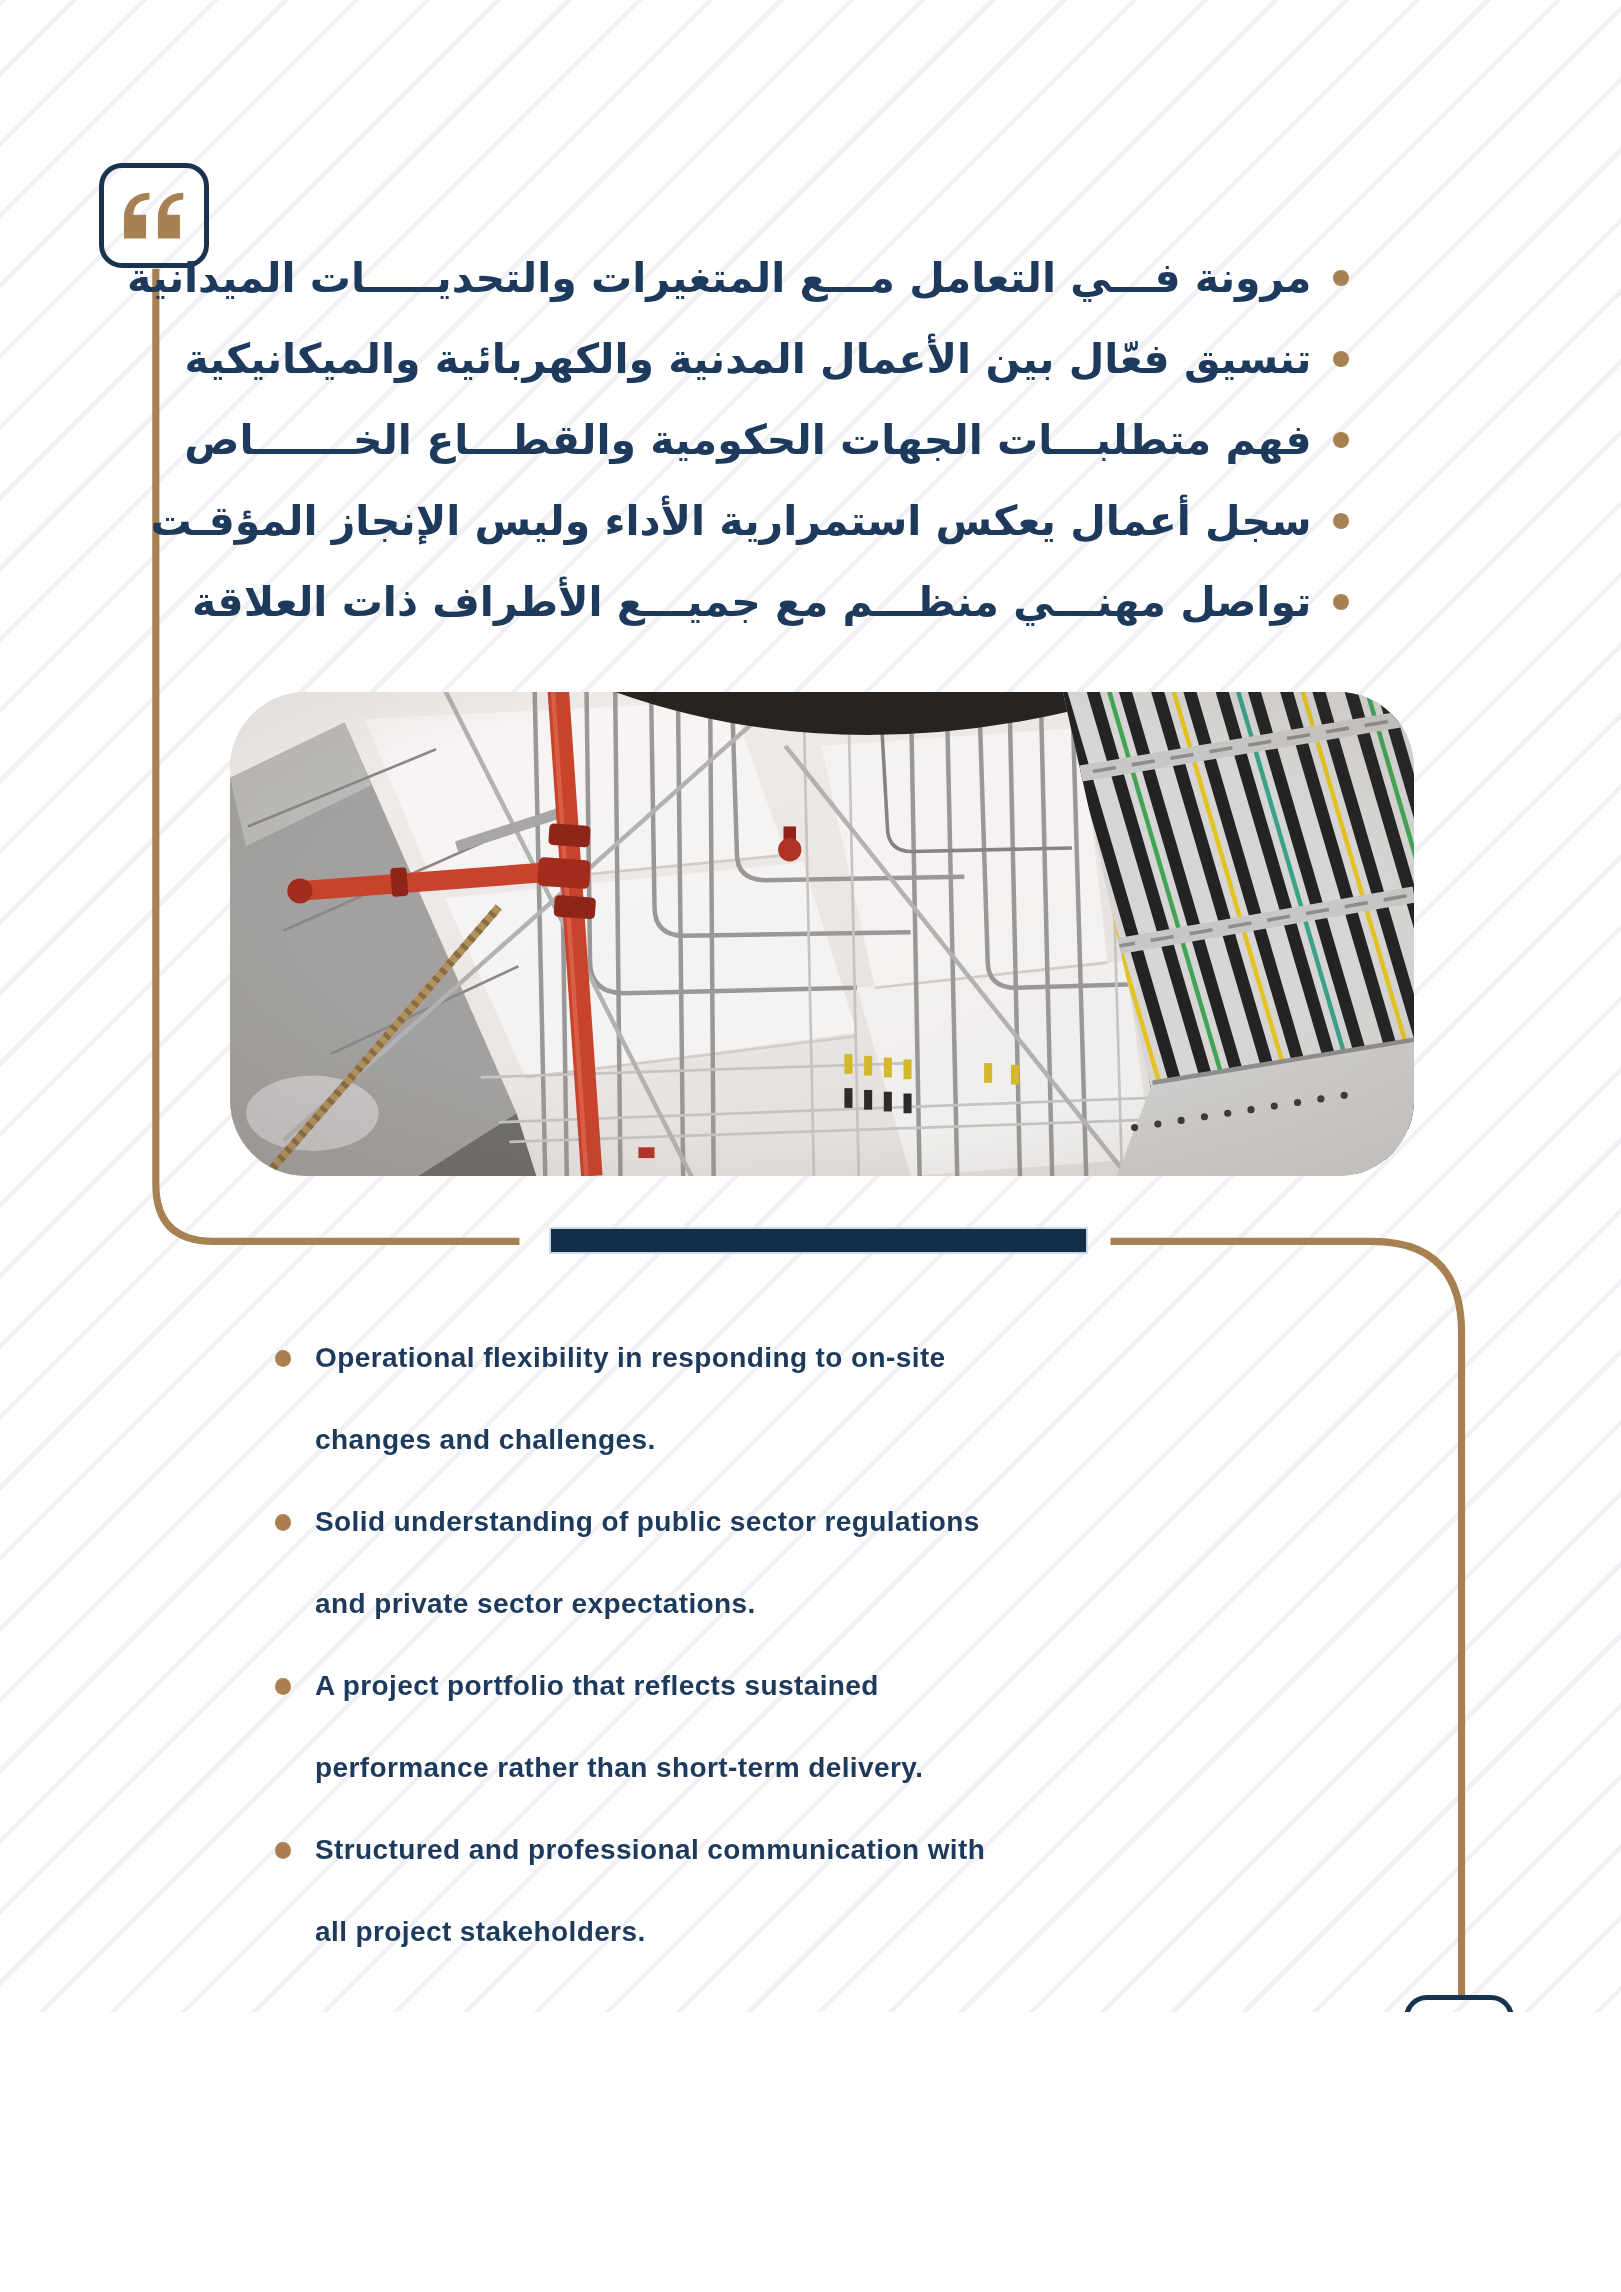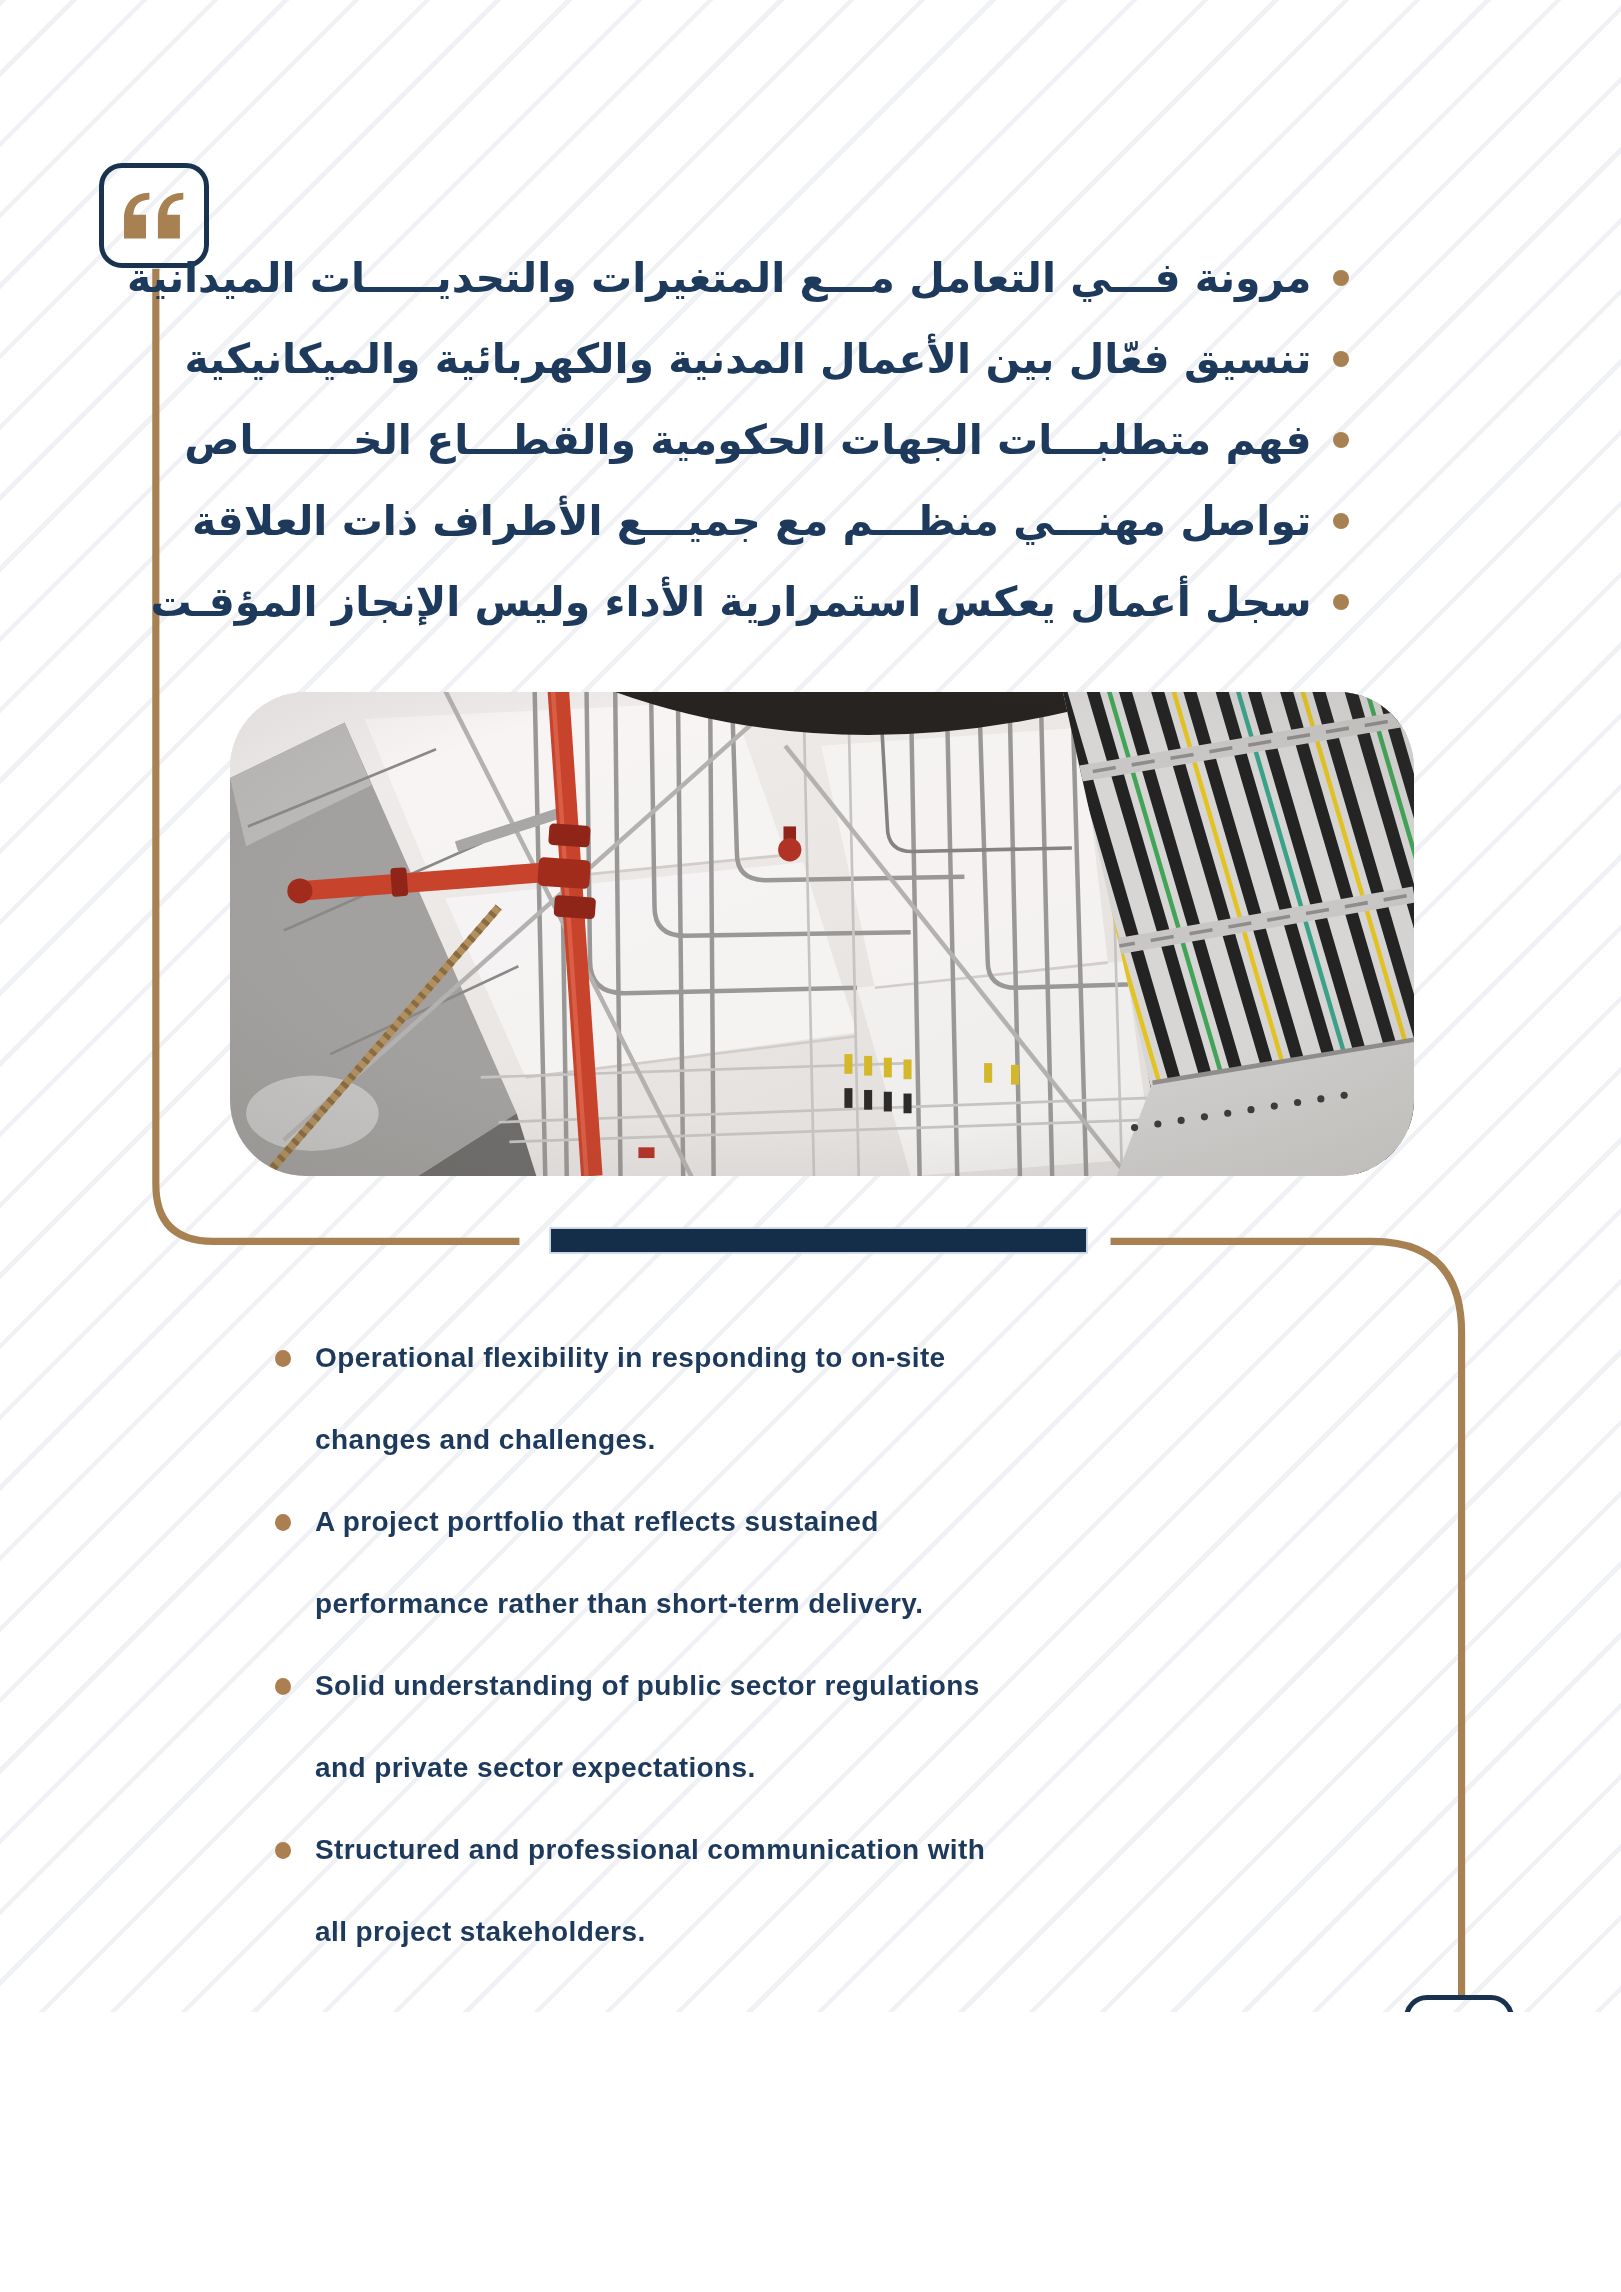--- a/index.html
+++ b/index.html
@@ -106,25 +106,25 @@
     <li>
       <span class="ar-dot"></span>
       <span class="ar-text">تنسيق فعّال بين الأعمال المدنية والكهربائية والميكانيكية</span>
     </li>
     <li>
       <span class="ar-dot"></span>
       <span class="ar-text">فهم متطلبـــات الجهات الحكومية والقطـــاع الخـــــــاص</span>
     </li>
     <li>
       <span class="ar-dot"></span>
+      <span class="ar-text">سجل أعمال يعكس استمرارية الأداء وليس الإنجاز المؤقـت</span>
+    </li>
+    <li>
+      <span class="ar-dot"></span>
       <span class="ar-text">تواصل مهنـــي منظـــم مع جميـــع الأطراف ذات العلاقة</span>
-    </li>
-    <li>
-      <span class="ar-dot"></span>
-      <span class="ar-text">سجل أعمال يعكس استمرارية الأداء وليس الإنجاز المؤقـت</span>
     </li>
   </ul>
 
   <div class="photo">
     <svg viewBox="0 0 1322 540" preserveAspectRatio="none">
       <defs>
         <linearGradient id="ceil" x1="0" y1="0" x2="1" y2="1">
           <stop offset="0" stop-color="#f0edec"></stop>
           <stop offset="0.5" stop-color="#e9e6e4"></stop>
           <stop offset="1" stop-color="#ddd9d7"></stop>
@@ -296,29 +296,29 @@
     <li>
       <span class="en-dot"></span>
       <div class="en-lines">
         <div class="en-line">Operational flexibility in responding to on-site</div>
         <div class="en-line">changes and challenges.</div>
       </div>
     </li>
     <li>
       <span class="en-dot"></span>
       <div class="en-lines">
+        <div class="en-line">Solid understanding of public sector regulations</div>
+        <div class="en-line">and private sector expectations.</div>
+      </div>
+    </li>
+    <li>
+      <span class="en-dot"></span>
+      <div class="en-lines">
         <div class="en-line">A project portfolio that reflects sustained</div>
         <div class="en-line">performance rather than short-term delivery.</div>
-      </div>
-    </li>
-    <li>
-      <span class="en-dot"></span>
-      <div class="en-lines">
-        <div class="en-line">Solid understanding of public sector regulations</div>
-        <div class="en-line">and private sector expectations.</div>
       </div>
     </li>
     <li>
       <span class="en-dot"></span>
       <div class="en-lines">
         <div class="en-line">Structured and professional communication with</div>
         <div class="en-line">all project stakeholders.</div>
       </div>
     </li>
   </ul>

